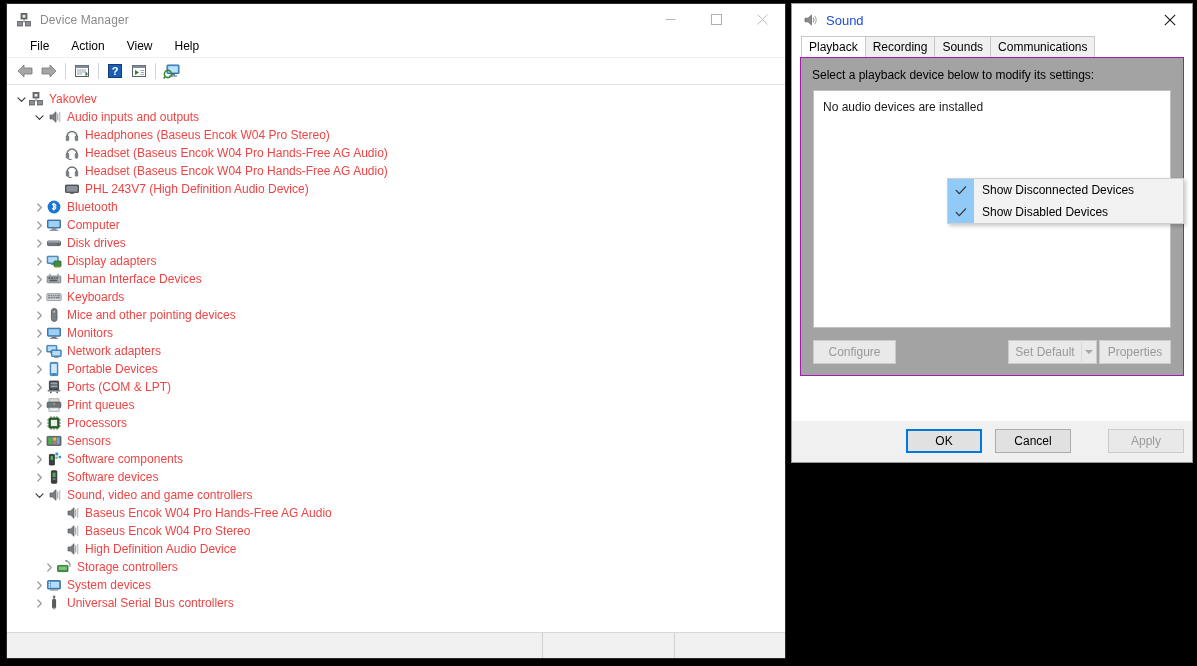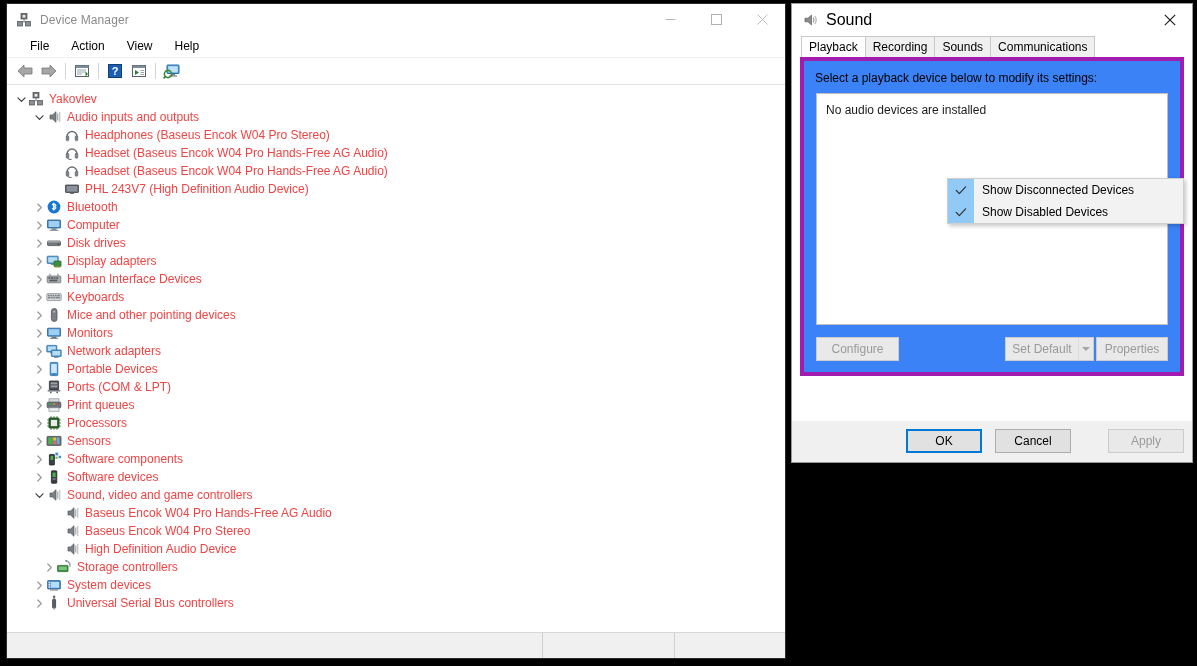--- a/index.html
+++ b/index.html
@@ -62,34 +62,34 @@
   
   .snd-window{
     position:absolute;left:791px;top:3px;width:402px;height:460px;
     background:#f0f0f0;border:1px solid #9a9a9a;box-sizing:border-box;
     display:flex;flex-direction:column;
   }
   .snd-titlebar{
     height:32px;flex:0 0 32px;background:#ffffff;display:flex;align-items:center;position:relative;
   }
   .snd-title-icon{width:16px;height:16px;margin-left:10px;margin-right:8px;flex:0 0 16px;position:relative;}
-  .snd-title-text{font-size:16px;color:#000000;}
+  .snd-title-text{font-size:13px;color:#1d4ed8;}
   .snd-close{position:absolute;right:0;top:0;width:45px;height:32px;display:flex;align-items:center;justify-content:center;background:#fff;}
 
   .snd-body{flex:1 1 auto;background:#ffffff;position:relative;padding:0;}
 
   .tabstrip{display:flex;align-items:flex-end;height:21px;padding-left:9px;position:relative;z-index:3;}
   .tab{
     font-size:12px;padding:3px 7px 3px 7px;border:1px solid #c8c8c8;border-bottom:none;
     background:#f0f0f0;color:#000;margin-right:-1px;line-height:14px;height:14px;
   }
   .tab.active{background:#ffffff;border-color:#c8c8c8;position:relative;z-index:4;}
   .tabpanel{
     position:absolute;left:8px;right:8px;top:21px;bottom:45px;
-    background:#3b82f6;border:4px solid #a21caf;box-sizing:border-box;
+    background:#a3a3a3;border:1px solid #a21caf;box-sizing:border-box;
   }
   .panel-label{position:absolute;left:11px;top:10px;font-size:12px;color:#000;}
   .devlist{
     position:absolute;left:12px;top:32px;right:12px;bottom:47px;
     border:1px solid #c0c0c0;background:#ffffff;box-sizing:border-box;
   }
   .devlist-empty{padding:9px 0 0 9px;font-size:12px;color:#1a1a1a;}
 
   .panel-btnrow{position:absolute;left:12px;right:12px;bottom:11px;height:24px;}
   .btn{

